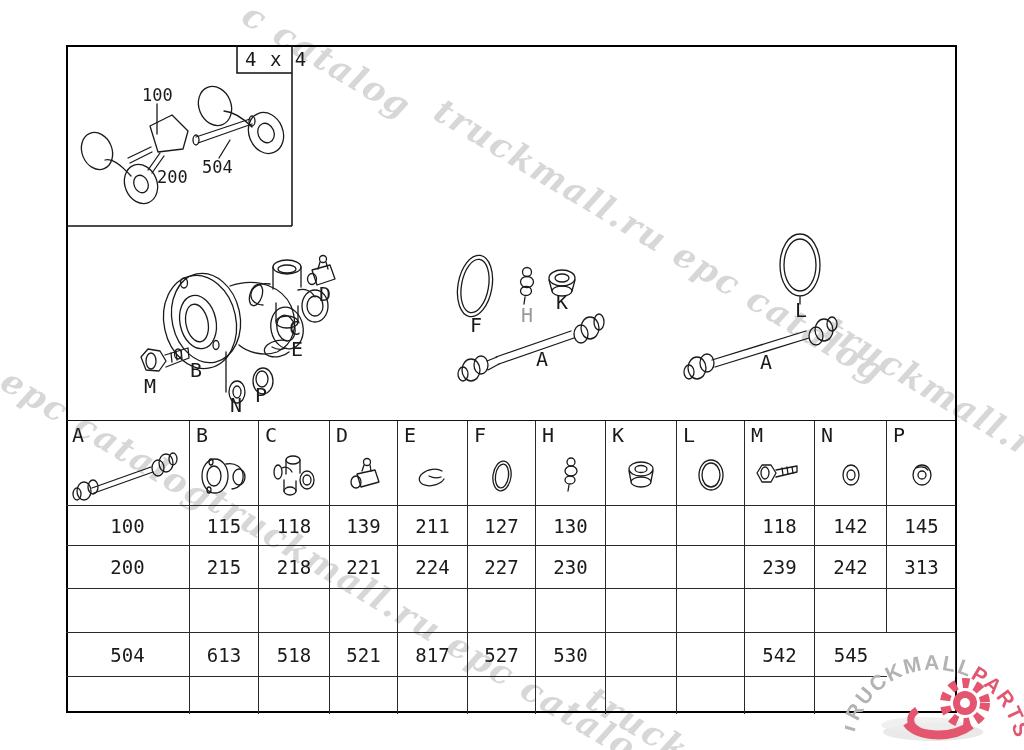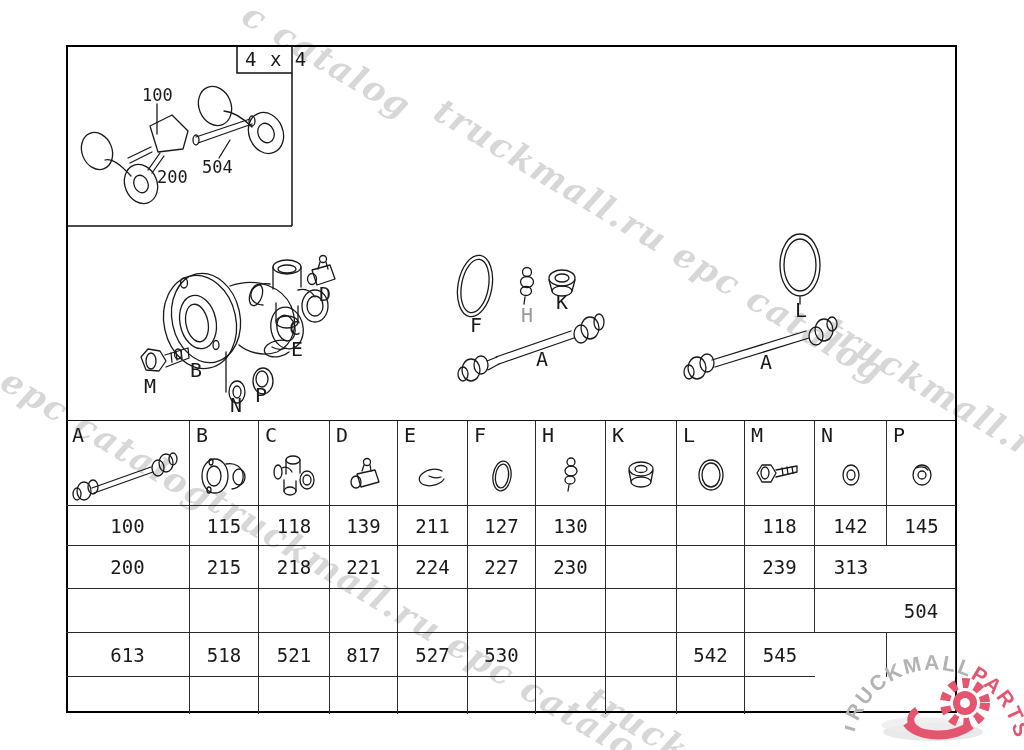--- a/index.html
+++ b/index.html
@@ -330,20 +330,21 @@
     <div class="cell num">200</div>
     <div class="cell num">215</div>
     <div class="cell num">218</div>
     <div class="cell num">221</div>
     <div class="cell num">224</div>
     <div class="cell num">227</div>
     <div class="cell num">230</div>
     <div class="cell num"></div>
     <div class="cell num"></div>
     <div class="cell num">239</div>
+    <div class="cell num">242</div>
     <div class="cell num lastcol">313</div>
 
     <div class="cell num"></div>
     <div class="cell num"></div>
     <div class="cell num"></div>
     <div class="cell num"></div>
     <div class="cell num"></div>
     <div class="cell num"></div>
     <div class="cell num"></div>
     <div class="cell num"></div>

